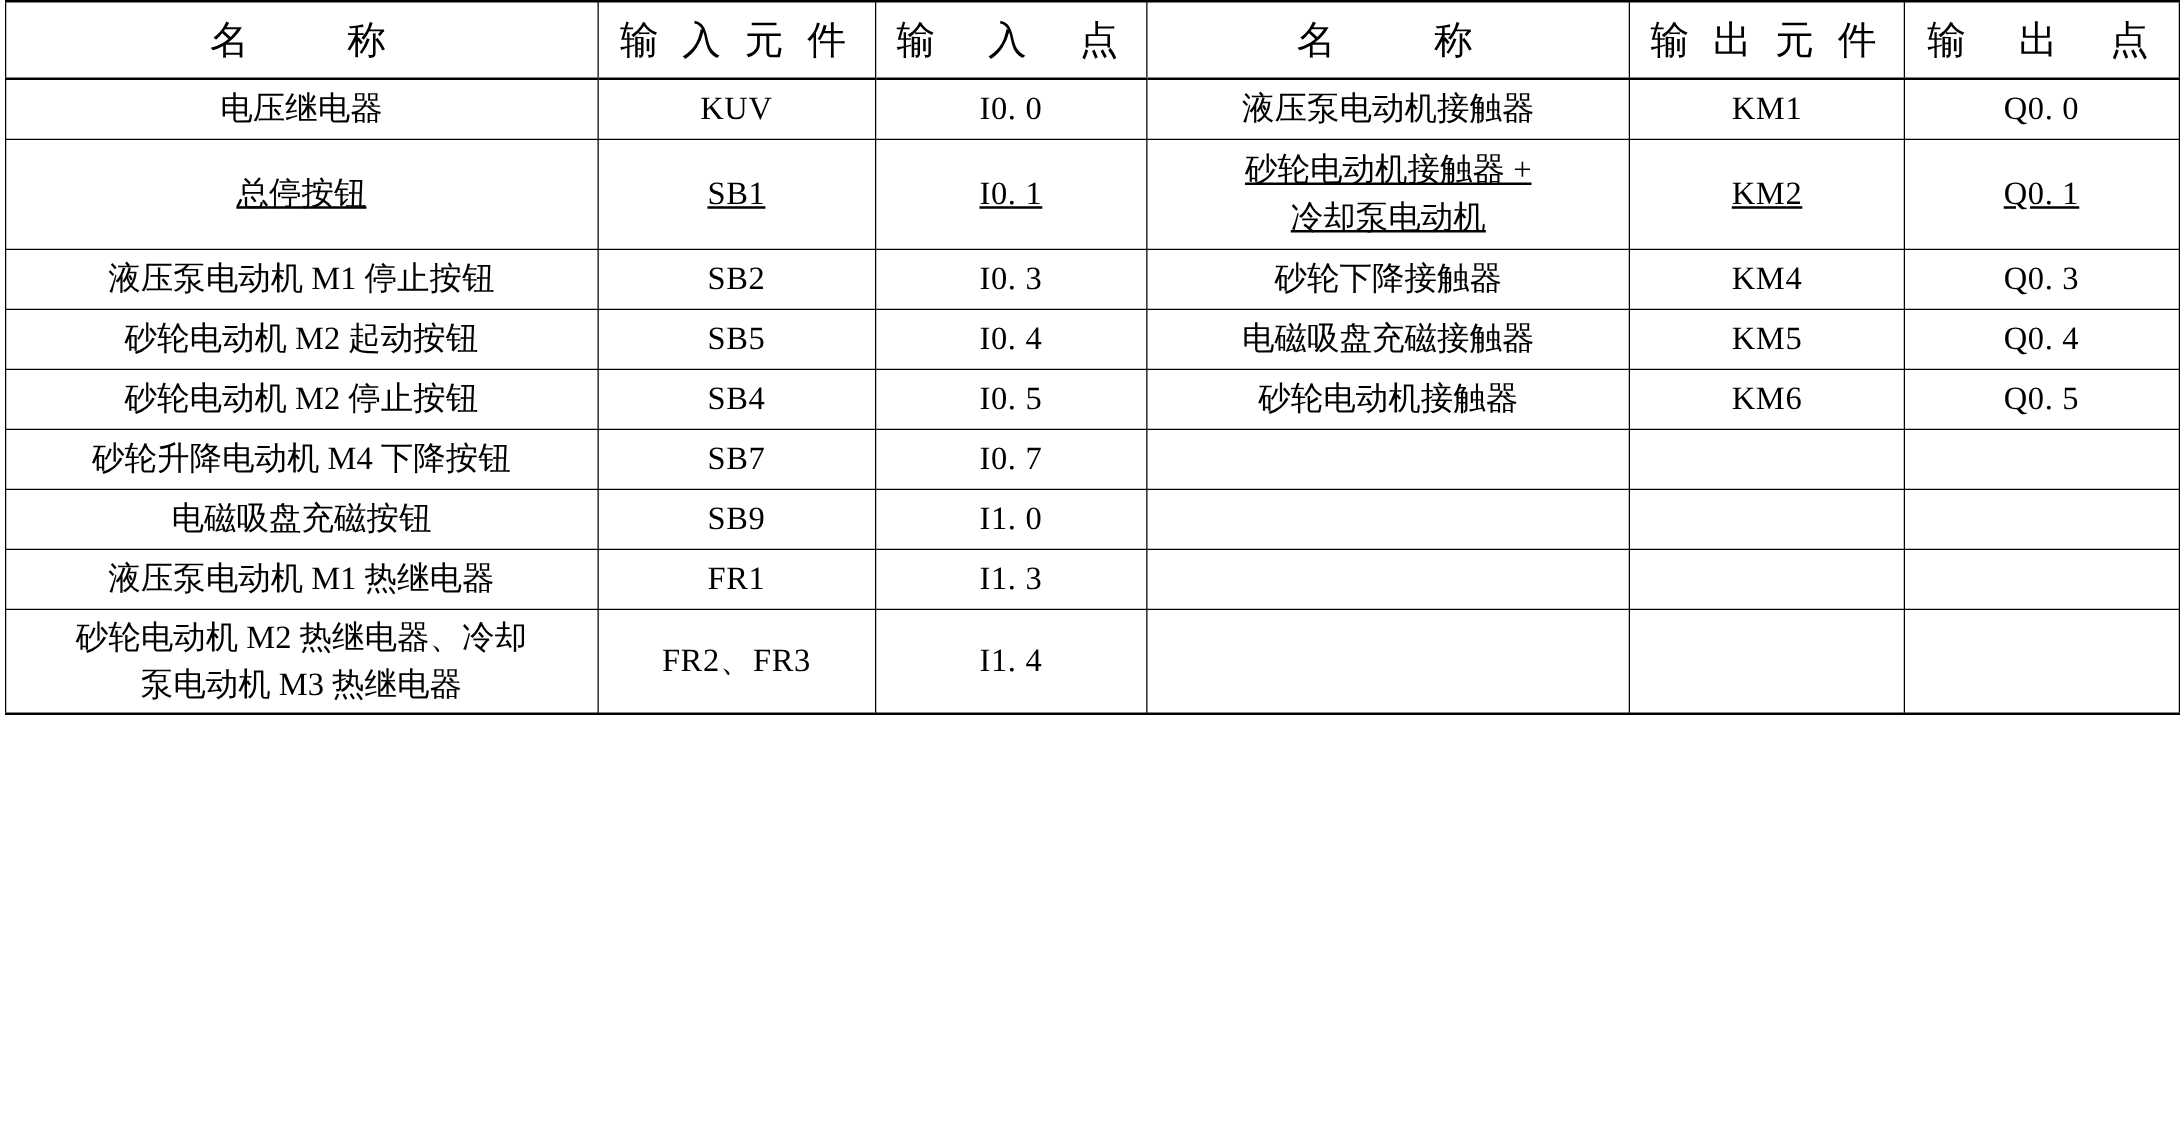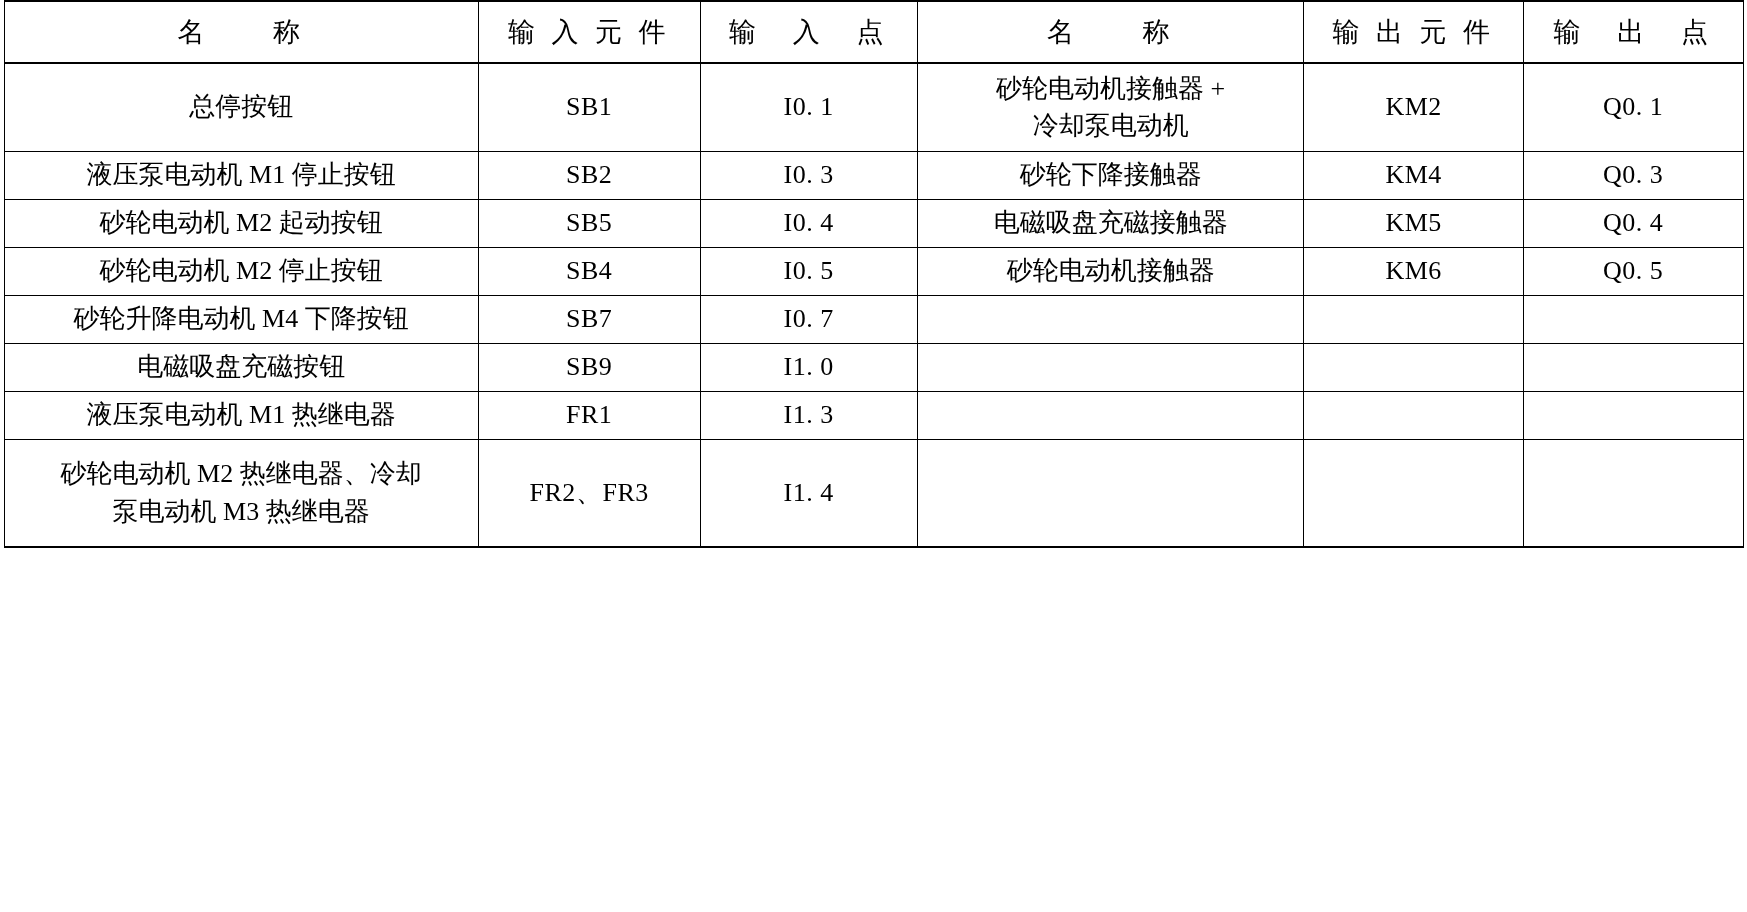--- a/index.html
+++ b/index.html
@@ -33,39 +33,39 @@
     font-weight: normal;
     padding: 2px 4px;
     box-sizing: border-box;
   }
   
   table.io-table {
     border-top: 2px solid #000;
     border-bottom: 2px solid #000;
   }
   thead td {
-    font-size: 27px;
+    font-size: 31px;
     letter-spacing: 0.18em;
     height: 62px;
     border-bottom: 2px solid #000 !important;
   }
   tbody td {
     font-size: 26px;
     height: 48px;
     line-height: 1.25;
   }
   .col-name    { width: 432px; }
   .col-inel    { width: 202px; }
   .col-inpt    { width: 198px; }
   .col-name2   { width: 352px; }
   .col-outel   { width: 200px; }
   .col-outpt   { width: 200px; }
 
-  .tall { height: 88px; }
-  .tall2 { height: 108px; }
+  .tall { height: 88px; text-decoration: underline; }
+  .tall2 { height: 84px; }
   .two-line { line-height: 1.45; }
   .empty { }
   .latin { font-family: "Liberation Serif", "DejaVu Serif", serif; letter-spacing: 0.02em; }
 </style>
 </head>
 <body>
 
 <div class="sheet">
   <table class="io-table">
     <colgroup>
@@ -80,20 +80,28 @@
       <tr>
         <td>名　　称</td>
         <td>输 入 元 件</td>
         <td>输　入　点</td>
         <td>名　　称</td>
         <td>输 出 元 件</td>
         <td>输　出　点</td>
       </tr>
     </thead>
     <tbody>
+      <tr>
+        <td>电压继电器</td>
+        <td class="latin">KUV</td>
+        <td class="latin">I0. 0</td>
+        <td>液压泵电动机接触器</td>
+        <td class="latin">KM1</td>
+        <td class="latin">Q0. 0</td>
+      </tr>
       <tr class="tall">
         <td>总停按钮</td>
         <td class="latin">SB1</td>
         <td class="latin">I0. 1</td>
         <td class="two-line" style="white-space: pre-line;">砂轮电动机接触器 +
 冷却泵电动机</td>
         <td class="latin">KM2</td>
         <td class="latin">Q0. 1</td>
       </tr>
       <tr>

